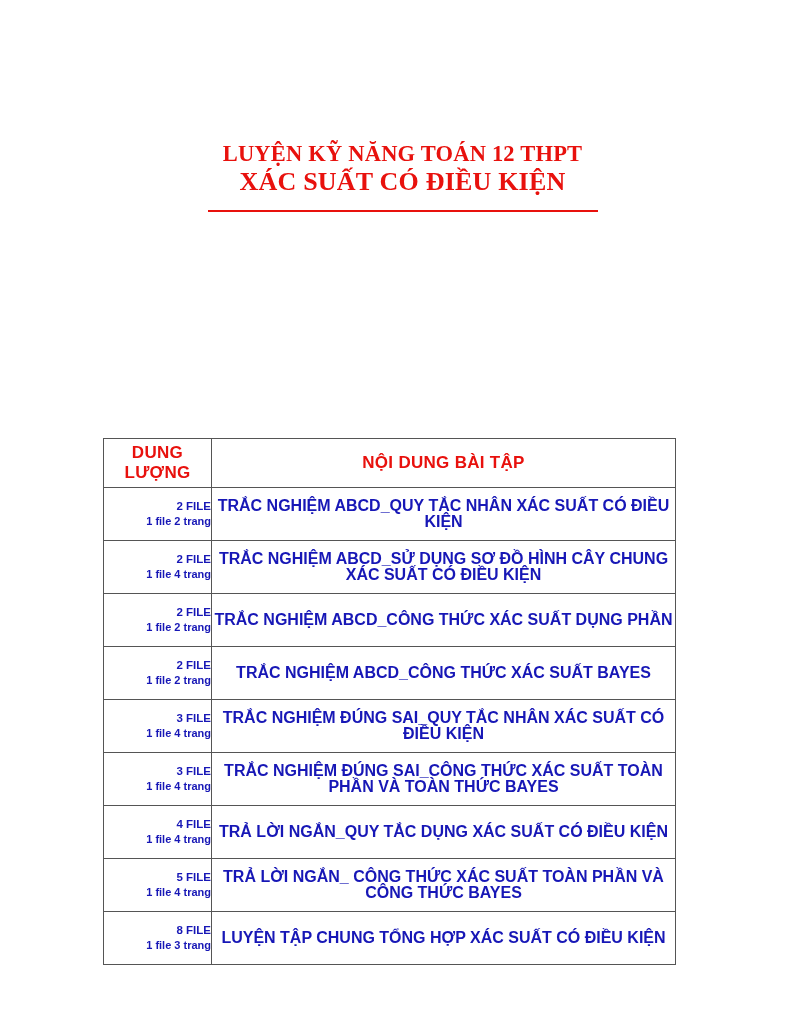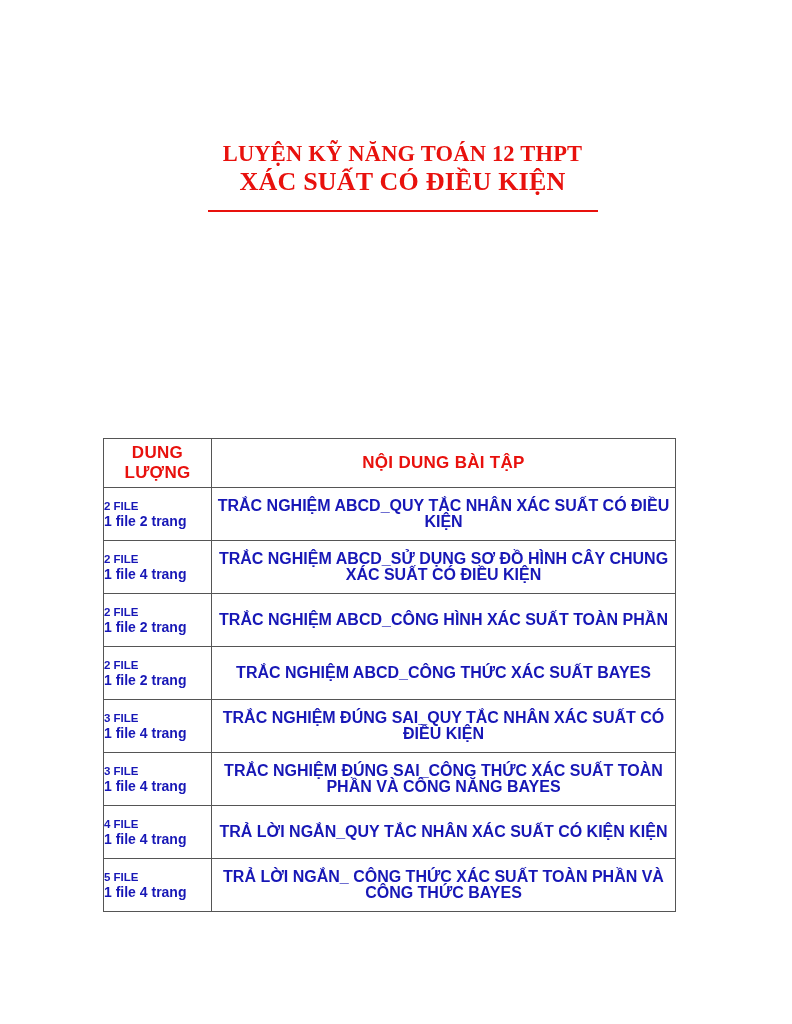--- a/index.html
+++ b/index.html
@@ -70,29 +70,29 @@
   .th-cell {
     height: 48px;
     text-align: center;
     color: #e8110d;
     font-size: 17px;
     font-weight: bold;
     letter-spacing: 0.3px;
   }
 
   .td-left {
-    text-align: left;
+    text-align: right;
     color: #1717b6;
     font-size: 11.5px;
     font-weight: bold;
     line-height: 15px;
     padding: 6px 2px;
   }
   .td-left .sub {
-    font-size: 14px;
+    font-size: 11px;
     font-weight: bold;
     display: block;
   }
   .td-left .main {
     display: block;
   }
 
   .td-right {
     text-align: center;
     color: #1717b6;
@@ -140,53 +140,60 @@
           <span class="main">2 FILE</span>
           <span class="sub">1 file 4 trang</span>
         </td>
         <td class="td-right">TRẮC NGHIỆM ABCD_SỬ DỤNG SƠ ĐỒ HÌNH CÂY CHUNG XÁC SUẤT CÓ ĐIỀU KIỆN</td>
       </tr>
       <tr class="row-h52">
         <td class="td-left">
           <span class="main">2 FILE</span>
           <span class="sub">1 file 2 trang</span>
         </td>
-        <td class="td-right">TRẮC NGHIỆM ABCD_CÔNG HÌNH XÁC SUẤT TOÀN PHẦN</td>
+        <td class="td-right">TRẮC NGHIỆM ABCD_CÔNG THỨC XÁC SUẤT DỤNG PHẦN</td>
       </tr>
       <tr class="row-h52">
         <td class="td-left">
           <span class="main">2 FILE</span>
           <span class="sub">1 file 2 trang</span>
         </td>
         <td class="td-right">TRẮC NGHIỆM ABCD_CÔNG THỨC XÁC SUẤT BAYES</td>
       </tr>
       <tr class="row-h52">
         <td class="td-left">
           <span class="main">3 FILE</span>
           <span class="sub">1 file 4 trang</span>
         </td>
         <td class="td-right">TRẮC NGHIỆM ĐÚNG SAI_QUY TẮC NHÂN XÁC SUẤT CÓ ĐIỀU KIỆN</td>
       </tr>
       <tr class="row-h52">
         <td class="td-left">
           <span class="main">3 FILE</span>
           <span class="sub">1 file 4 trang</span>
         </td>
-        <td class="td-right">TRẮC NGHIỆM ĐÚNG SAI_CÔNG THỨC XÁC SUẤT TOÀN PHẦN VÀ CÔNG NĂNG BAYES</td>
+        <td class="td-right">TRẮC NGHIỆM ĐÚNG SAI_CÔNG THỨC XÁC SUẤT TOÀN PHẦN VÀ TOÀN THỨC BAYES</td>
       </tr>
       <tr class="row-h52">
         <td class="td-left">
           <span class="main">4 FILE</span>
           <span class="sub">1 file 4 trang</span>
         </td>
-        <td class="td-right">TRẢ LỜI NGẮN_QUY TẮC NHÂN XÁC SUẤT CÓ KIỆN KIỆN</td>
+        <td class="td-right">TRẢ LỜI NGẮN_QUY TẮC DỤNG XÁC SUẤT CÓ ĐIỀU KIỆN</td>
       </tr>
       <tr class="row-h52">
         <td class="td-left">
           <span class="main">5 FILE</span>
           <span class="sub">1 file 4 trang</span>
         </td>
         <td class="td-right">TRẢ LỜI NGẮN_ CÔNG THỨC XÁC SUẤT TOÀN PHẦN VÀ CÔNG THỨC BAYES</td>
       </tr>
+      <tr class="row-h52b">
+        <td class="td-left">
+          <span class="main">8 FILE</span>
+          <span class="sub">1 file 3 trang</span>
+        </td>
+        <td class="td-right">LUYỆN TẬP CHUNG TỔNG HỢP XÁC SUẤT CÓ ĐIỀU KIỆN</td>
+      </tr>
     </tbody>
   </table>
 
 </div>
 
 </body></html>

